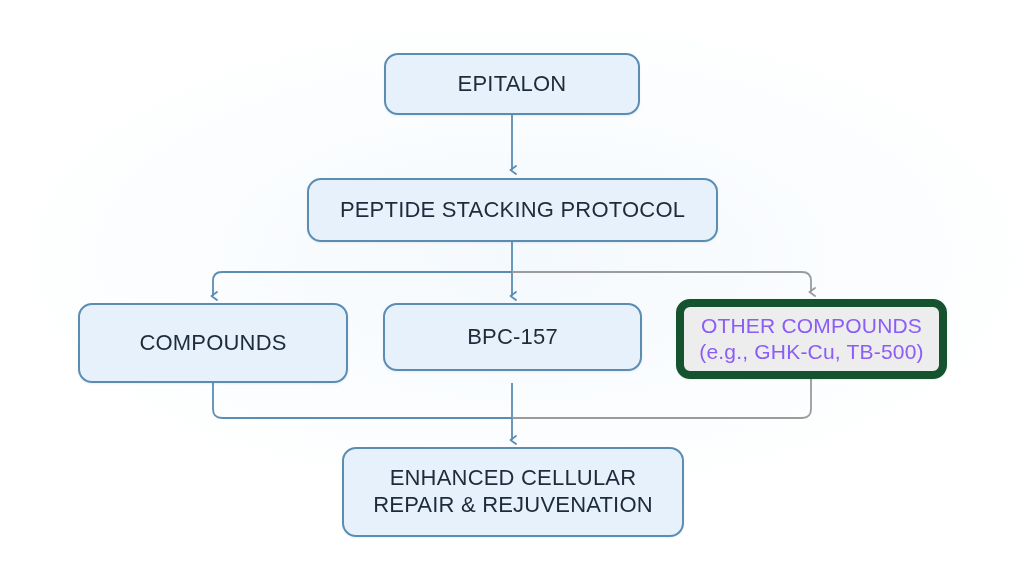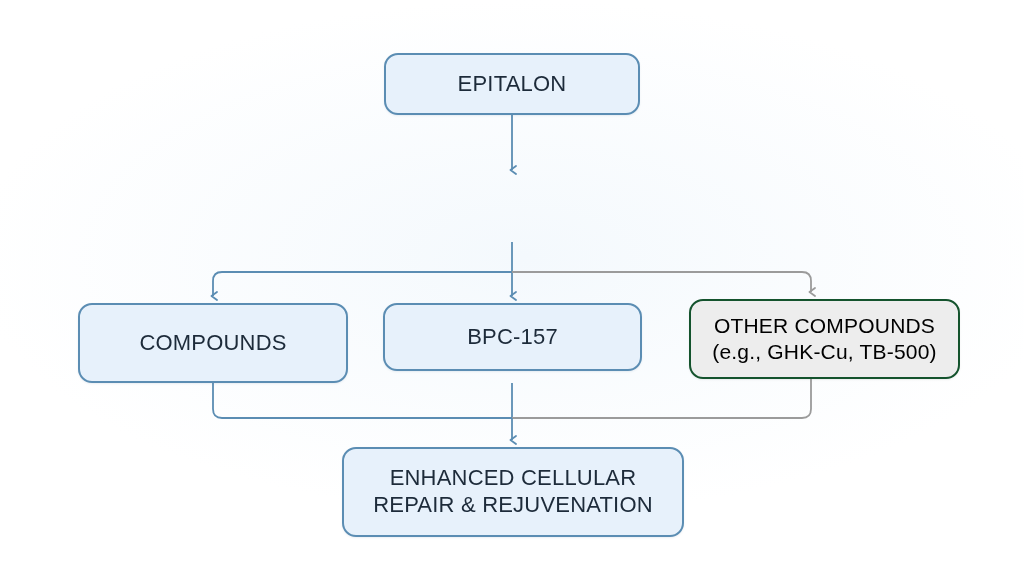--- a/index.html
+++ b/index.html
@@ -48,24 +48,23 @@
     z-index: 2;
   }
   .node.blue {
     background: #e7f1fb;
     border: 2px solid #5b8db3;
     color: #1d2b3a;
     box-shadow: 0 1px 2px rgba(60,100,140,0.10);
   }
   .node.gray {
     background: #ededed;
-    border: 2px solid #14532d;
-    color: #000000;
+    border: 8px solid #14532d;
+    color: #8b5cf6;
     box-shadow: 0 1px 2px rgba(90,90,90,0.10);
-    margin-left: 13px;
   }
   .node .label {
     display: block;
     white-space: pre-line;
     padding: 0 10px;
   }
 
   
   #node-epitalon      { left: 384px; top: 53px;  width: 256px; height: 62px;  font-size: 22px; }
   #node-protocol      { left: 307px; top: 178px; width: 411px; height: 64px;  font-size: 22px; }
@@ -105,20 +104,23 @@
 
     <path d="M811,379 L811,409 Q811,418 802,418 L512,418" fill="none" stroke="#9b9b9b" stroke-width="1.8" stroke-linejoin="round"></path>
 
     <path d="M512,418 L512,440" fill="none" stroke="#5b8db3" stroke-width="1.8" marker-end="url(#arrow-blue)"></path>
   </svg>
 
   <div class="node blue" id="node-epitalon">
     <span class="label">EPITALON</span>
   </div>
 
+  <div class="node blue" id="node-protocol">
+    <span class="label">PEPTIDE STACKING PROTOCOL</span>
+  </div>
 
   <div class="node blue" id="node-thymalin">
     <span class="label">COMPOUNDS</span>
   </div>
 
   <div class="node blue" id="node-bpc157">
     <span class="label">BPC-157</span>
   </div>
 
   <div class="node gray" id="node-other">

